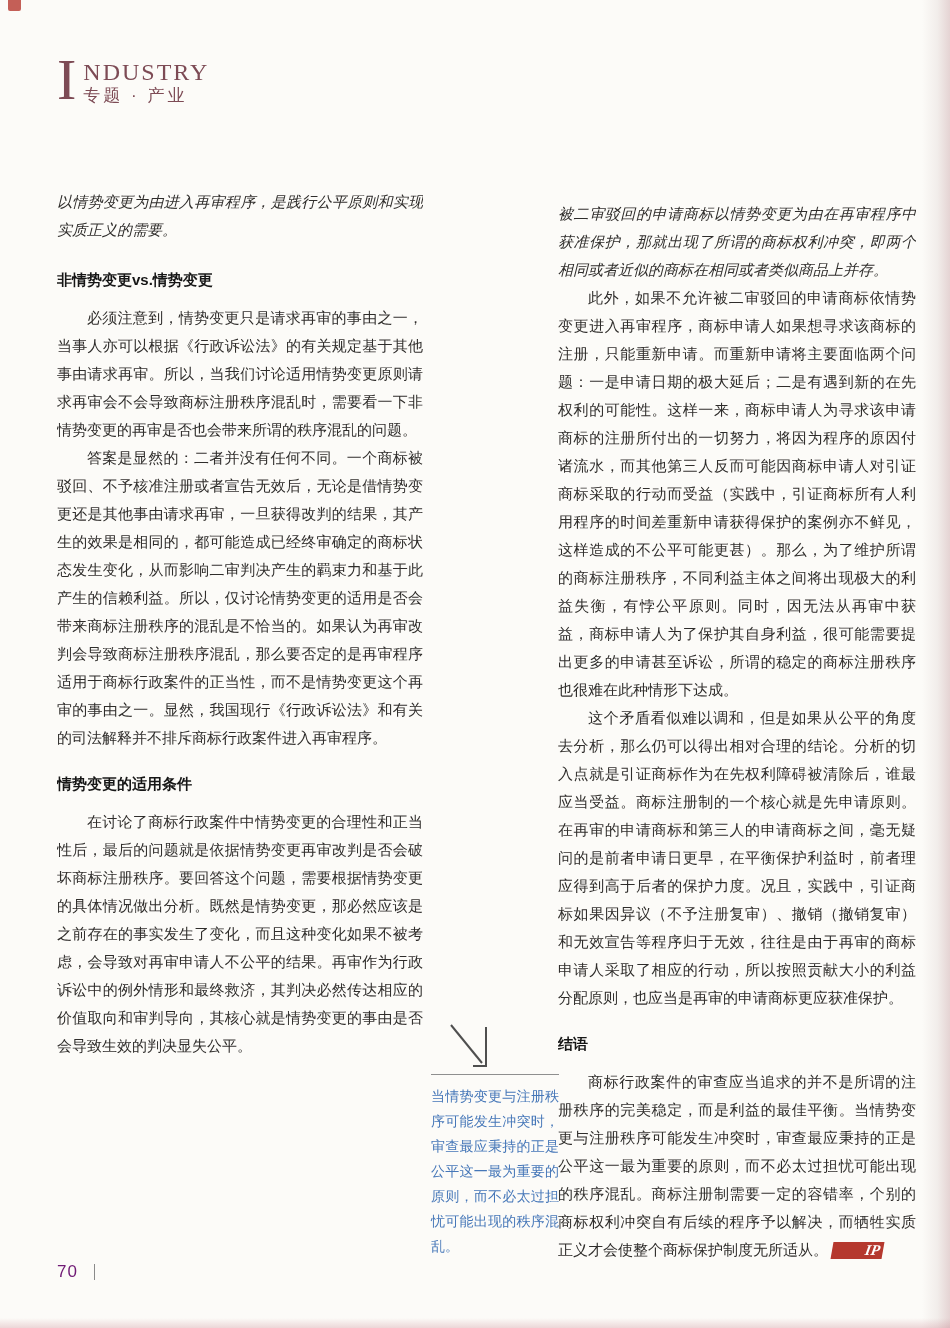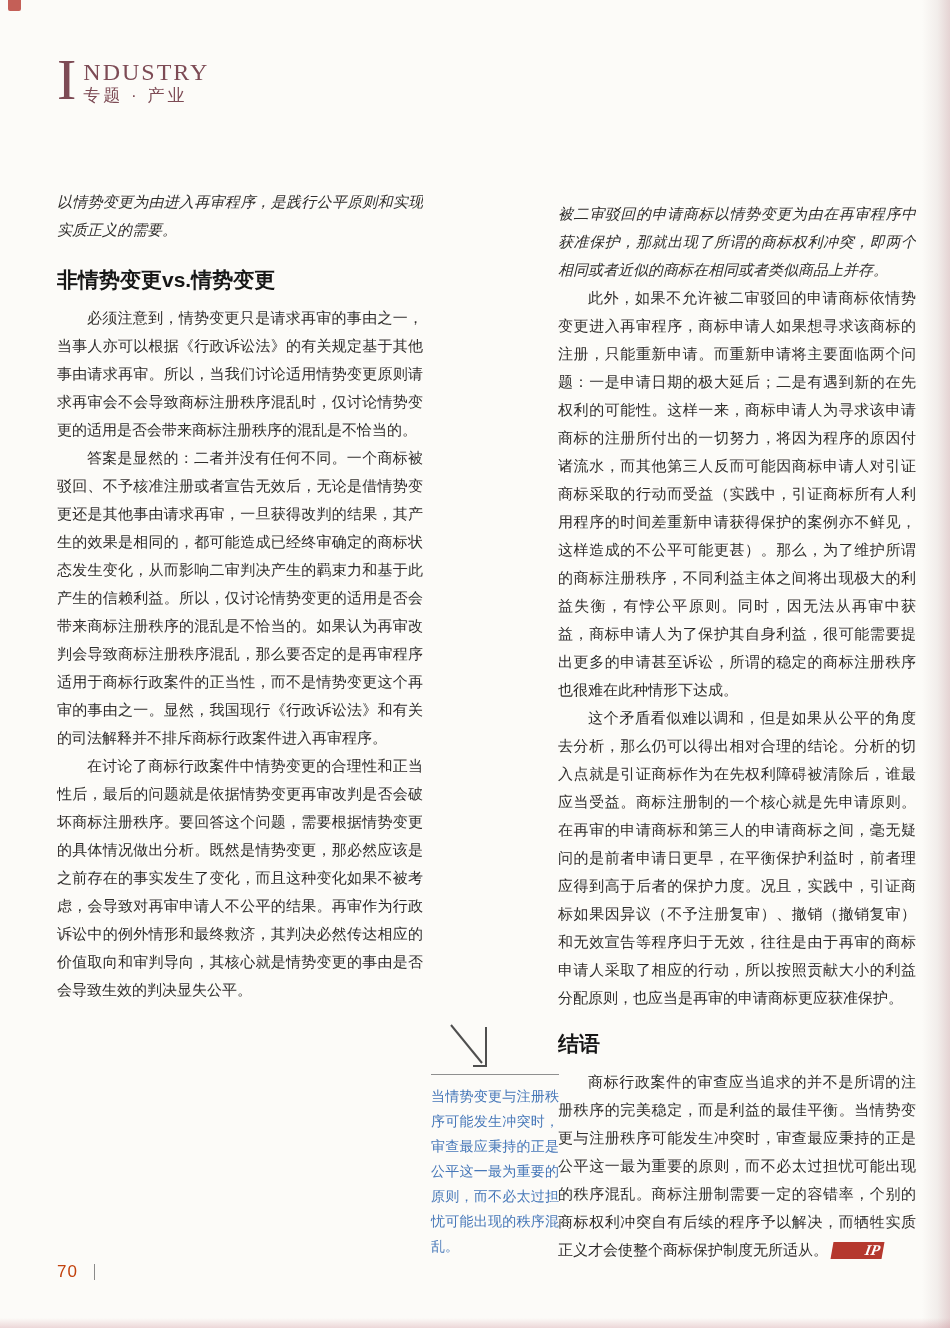--- a/index.html
+++ b/index.html
@@ -36,21 +36,21 @@
     position:absolute; top:188px; overflow:hidden;
     color:var(--body-text,#2f2d2b);
     font-size:15px; text-align:justify; word-break:break-all;
   }
   #left-col  { left:57px;  width:366px; height:1072px; line-height:28px; }
   #right-col { left:558px; width:358px; height:1078px; line-height:28px;margin-top:12px; }
   .col p { margin:0; text-indent:2em; }
   .col p.no-indent { text-indent:0;font-style:italic; }
   .section-heading {
     font-family:"Liberation Sans", sans-serif; font-weight:bold;
-    font-size:21px; color:var(--heading-black,#161616);
+    font-size:15px; color:var(--heading-black,#161616);
     margin:20px 0 12px 0; line-height:24px; text-indent:0;
   }
   .section-heading.first { margin-top:24px; }
   
   .callout { position:absolute; left:431px; top:1022px; width:128px; }
   .callout-arrow { margin-left:16px; display:block; }
   .callout-divider { border:none; border-top:1.5px solid #8f8f8f; margin:4px 0 9px 0; width:128px; }
   .callout-text {
     font-family:"Liberation Sans", sans-serif; font-weight:normal;
     font-size:14px; line-height:25px; color:var(--callout-blue,#4677b8);
@@ -59,21 +59,21 @@
   
   .end-mark {
     display:inline-block; font-family:"Liberation Serif", serif;
     font-style:italic; font-weight:bold; font-size:15px;
     color:#fff; background:var(--end-mark-red,#b5382e);
     padding:0 3px 1px 3px; transform:skewX(-10deg); line-height:16px;
     margin-left:4px;
   }
   
   .footer { position:absolute; left:57px; top:1262px; display:flex; align-items:center; }
-  .page-number { font-family:"Liberation Sans", sans-serif; font-size:17px; color:#c2410c; letter-spacing:1px; }
+  .page-number { font-family:"Liberation Sans", sans-serif; font-size:17px; color:#701a75; letter-spacing:1px; }
   .footer-divider { width:1.5px; height:16px; background:#8a8a8a; margin-left:16px; }
 </style>
 </head>
 <body>
 
 <div class="edge-right"></div>
 <div class="edge-bottom"></div>
 <div class="corner-mark"></div>
 
 <div class="header">
@@ -81,22 +81,23 @@
   <span class="logo-text">
     <span class="logo-title">NDUSTRY</span>
     <br>
     <span class="logo-subtitle">专题 · 产业</span>
   </span>
 </div>
 
 <div id="left-col" class="col">
   <p class="no-indent">以情势变更为由进入再审程序，是践行公平原则和实现实质正义的需要。</p>
   <h2 class="section-heading first">非情势变更vs.情势变更</h2>
-  <p>必须注意到，情势变更只是请求再审的事由之一，当事人亦可以根据《行政诉讼法》的有关规定基于其他事由请求再审。所以，当我们讨论适用情势变更原则请求再审会不会导致商标注册秩序混乱时，仅讨论情势变更的适用是否会带来商标注册秩序的混乱是不恰当的。</p>
+  <p>必须注意到，情势变更只是请求再审的事由之一，当事人亦可以根据《行政诉讼法》的有关规定基于其他事由请求再审。所以，当我们讨论适用情势变更原则请求再审会不会导致商标注册秩序混乱时，需要看一下非情势变更的再审是否也会带来所谓的秩序混乱的问题。</p>
   <p>答案是显然的：二者并没有任何不同。一个商标被驳回、不予核准注册或者宣告无效后，无论是借情势变更还是其他事由请求再审，一旦获得改判的结果，其产生的效果是相同的，都可能造成已经终审确定的商标状态发生变化，从而影响二审判决产生的羁束力和基于此产生的信赖利益。所以，仅讨论情势变更的适用是否会带来商标注册秩序的混乱是不恰当的。如果认为再审改判会导致商标注册秩序混乱，那么要否定的是再审程序适用于商标行政案件的正当性，而不是情势变更这个再审的事由之一。显然，我国现行《行政诉讼法》和有关的司法解释并不排斥商标行政案件进入再审程序。</p>
+  <h2 class="section-heading">情势变更的适用条件</h2>
   <p>在讨论了商标行政案件中情势变更的合理性和正当性后，最后的问题就是依据情势变更再审改判是否会破坏商标注册秩序。要回答这个问题，需要根据情势变更的具体情况做出分析。既然是情势变更，那必然应该是之前存在的事实发生了变化，而且这种变化如果不被考虑，会导致对再审申请人不公平的结果。再审作为行政诉讼中的例外情形和最终救济，其判决必然传达相应的价值取向和审判导向，其核心就是情势变更的事由是否会导致生效的判决显失公平。</p>
 </div>
 
 <div class="callout">
   <svg class="callout-arrow" width="46" height="48" viewBox="0 0 46 48">
     <line x1="4" y1="3" x2="35" y2="41" stroke="#4f4f4f" stroke-width="2"></line>
     <line x1="39" y1="5" x2="39" y2="44" stroke="#4f4f4f" stroke-width="2"></line>
     <line x1="26" y1="44" x2="40" y2="44" stroke="#4f4f4f" stroke-width="2"></line>
   </svg>
   <hr class="callout-divider">

